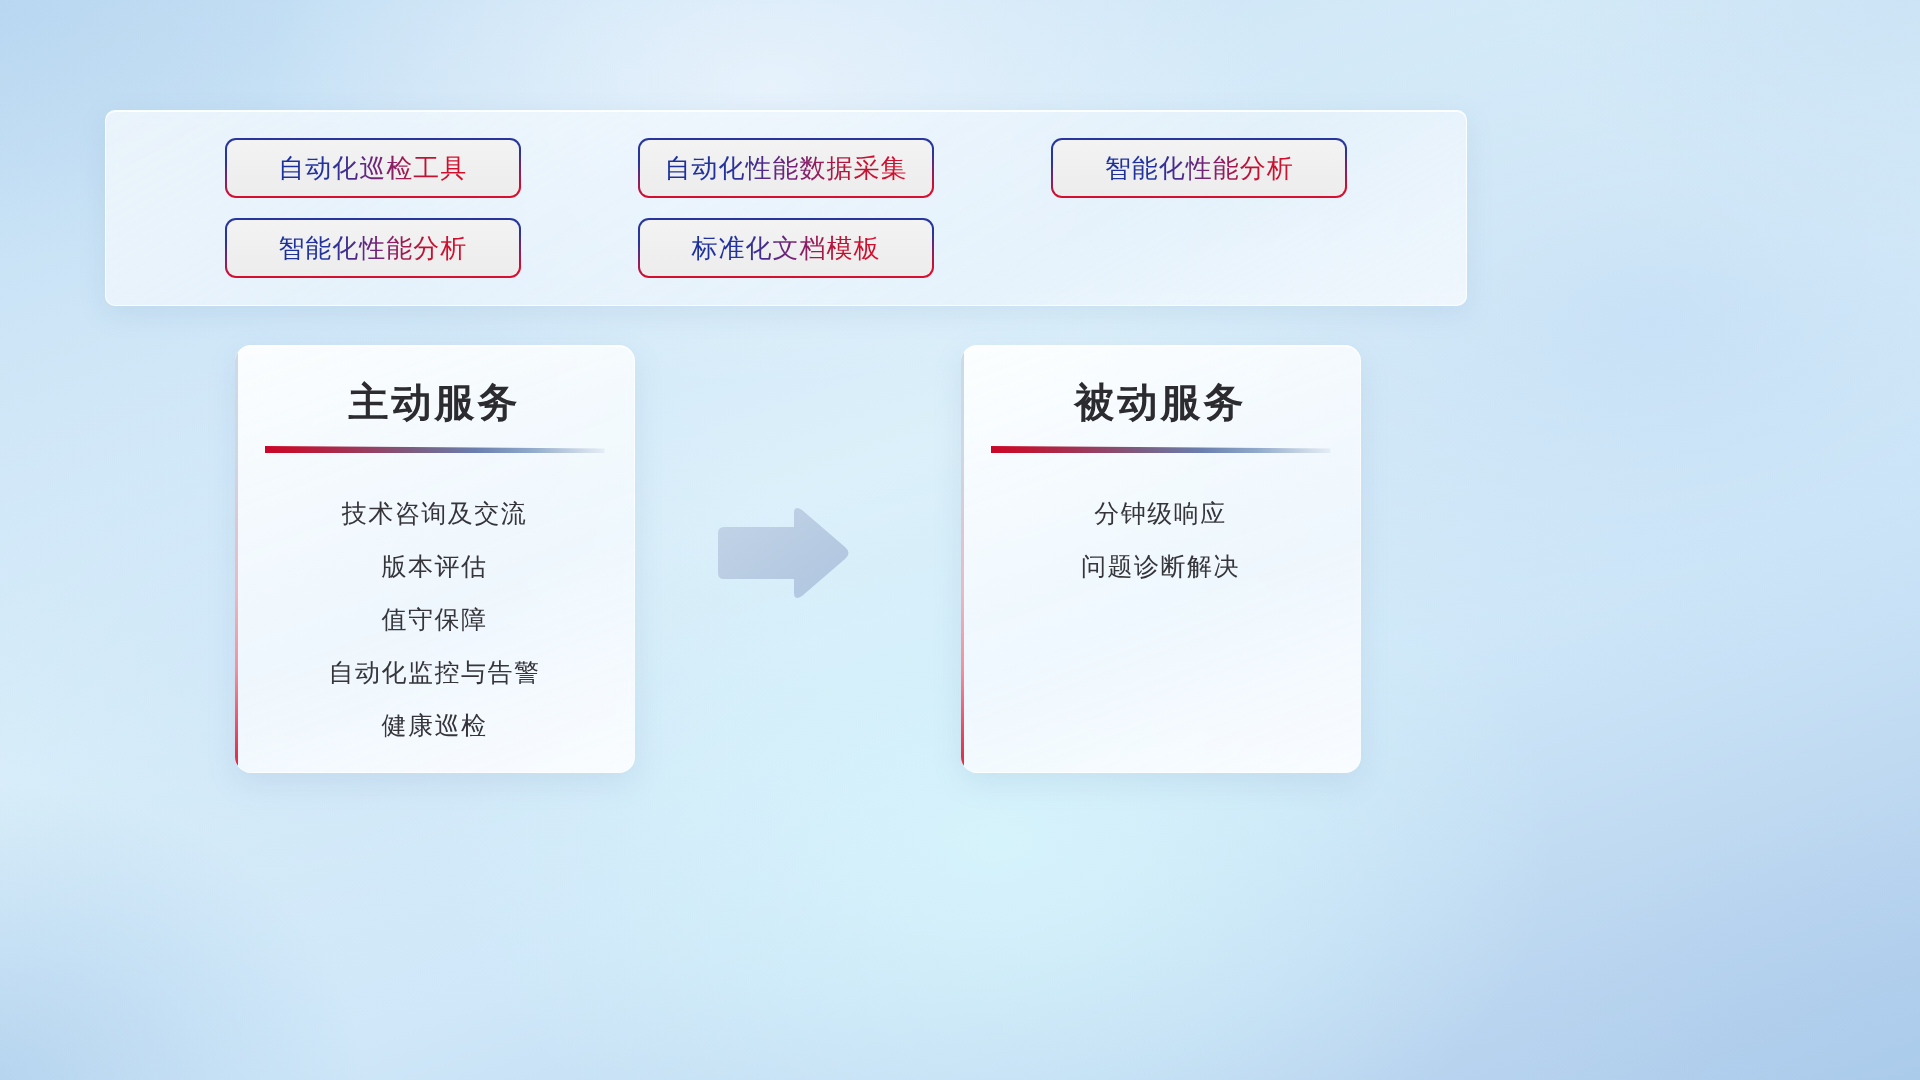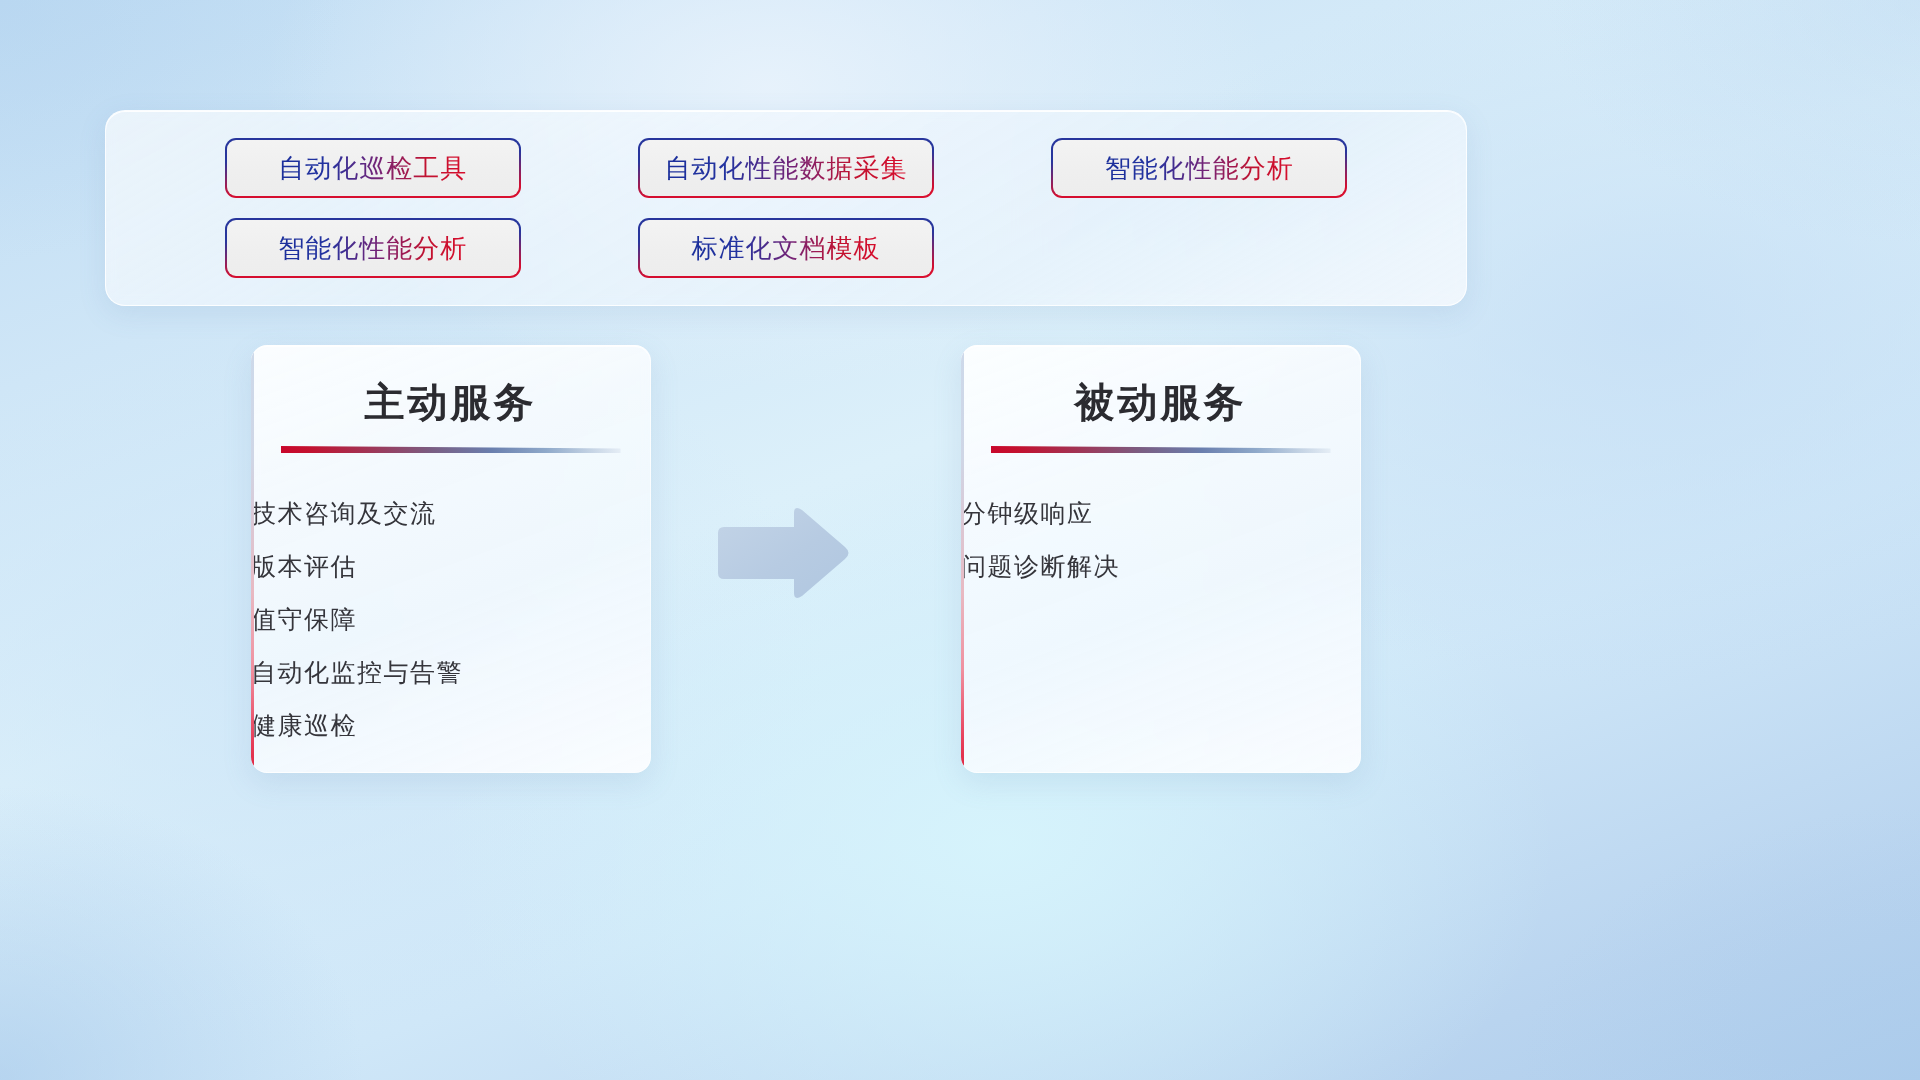--- a/index.html
+++ b/index.html
@@ -25,21 +25,21 @@
     background:
       radial-gradient(520px 420px at 0% 100%, rgba(160,196,232,0.55), rgba(160,196,232,0) 70%),
       radial-gradient(560px 380px at 100% 100%, rgba(168,201,234,0.45), rgba(168,201,234,0) 72%),
       radial-gradient(480px 360px at 0% 0%, rgba(176,208,238,0.40), rgba(176,208,238,0) 72%),
       radial-gradient(520px 340px at 100% 0%, rgba(178,208,238,0.35), rgba(178,208,238,0) 72%);
   }
 
   
   .top-panel{
     position:absolute;left:105px;top:110px;width:1362px;height:196px;
-    border-radius:20px;
+    border-radius:10px;
     background:linear-gradient(150deg, rgba(255,255,255,0.66) 0%, rgba(247,251,255,0.52) 38%, rgba(238,246,253,0.58) 70%, rgba(252,253,255,0.72) 100%);
     border:1px solid rgba(255,255,255,0.82);
     box-shadow:0 8px 28px rgba(92,132,178,0.13), inset 0 1px 0 rgba(255,255,255,0.9);
     backdrop-filter:blur(6px);
     display:grid;
     grid-template-columns:repeat(3,1fr);
     grid-auto-rows:1fr;
     align-items:center;
     justify-items:center;
     padding:24px 60px;
@@ -83,41 +83,42 @@
     border-right:1px solid rgba(255,255,255,0.55);
     border-bottom:1px solid rgba(255,255,255,0.55);
     overflow:hidden;
     box-sizing:border-box;
     backdrop-filter:blur(4px);
   }
   .card:before{
     content:"";position:absolute;left:0;top:0;bottom:0;width:2.5px;
     background:linear-gradient(180deg,#cdd9ea 0%,#cfd6e6 26%,#e8b9c2 58%,#f0909f 76%,#e8415c 92%,#de2440 100%);
   }
-  .card-left{left:235px;margin-left:16px;}
+  .card-left{left:235px;}
   .card-right{left:925px;margin-left:36px;}
 
   .card-title{
     text-align:center;
     font-size:40px;font-weight:700;color:#2b2b30;
     letter-spacing:3px;
     margin:34px 0 0 0;
     line-height:1.1;
   }
   .divider{
     margin:22px auto 0 auto;
     width:340px;height:7px;
     background:linear-gradient(90deg,#c9072b 0%,#c3112f 8%,#a03556 26%,#7a5d82 44%,#6a7fae 62%,#8fa9ca 78%,#c8d6e6 92%,#e6eef6 100%);
     clip-path:polygon(0 0, 100% 35%, 100% 100%, 0 100%);
   }
   .list{
     margin:34px 0 0 0;padding:0;list-style:none;
     display:flex;flex-direction:column;
   }
   .list li{
+    text-align:center;
     font-size:25px;color:#35353b;
     letter-spacing:1.5px;
     line-height:1.0;
     padding:14px 0;
   }
 
   
   .arrow{
     position:absolute;left:712px;top:505px;width:140px;height:96px;
   }

